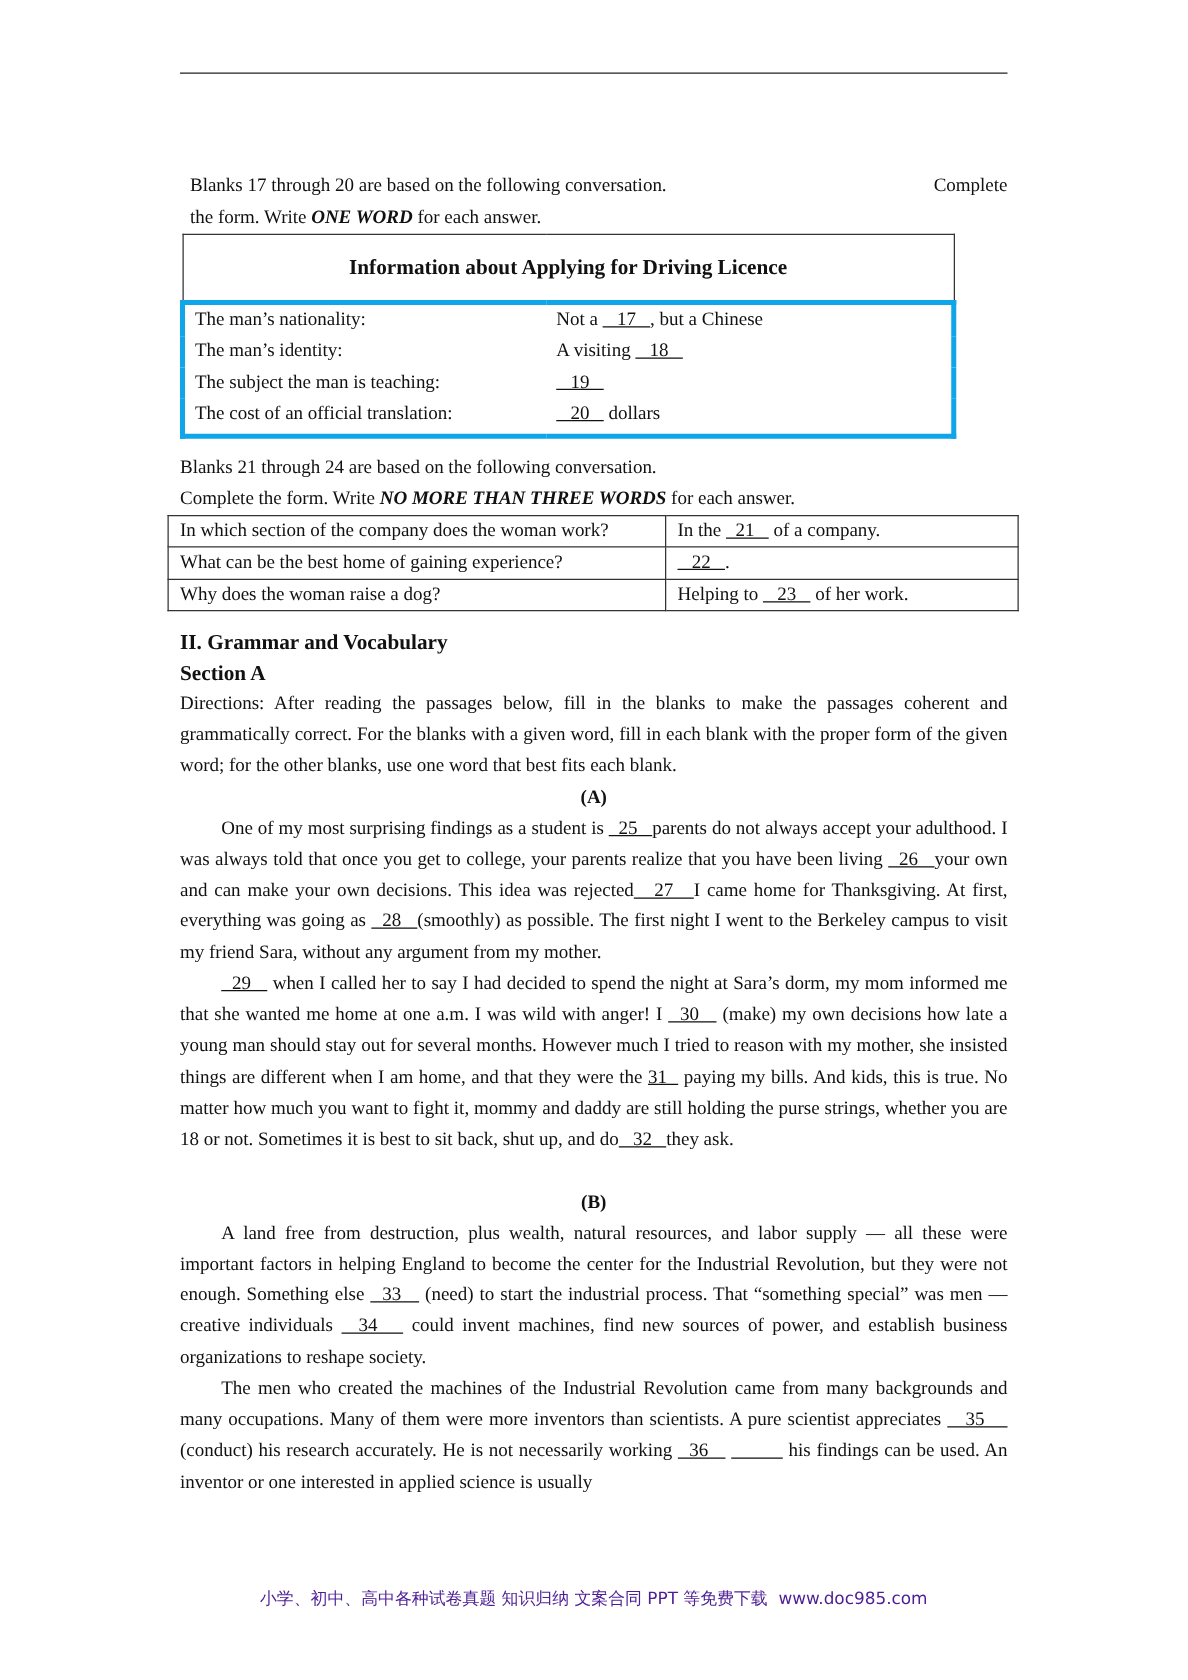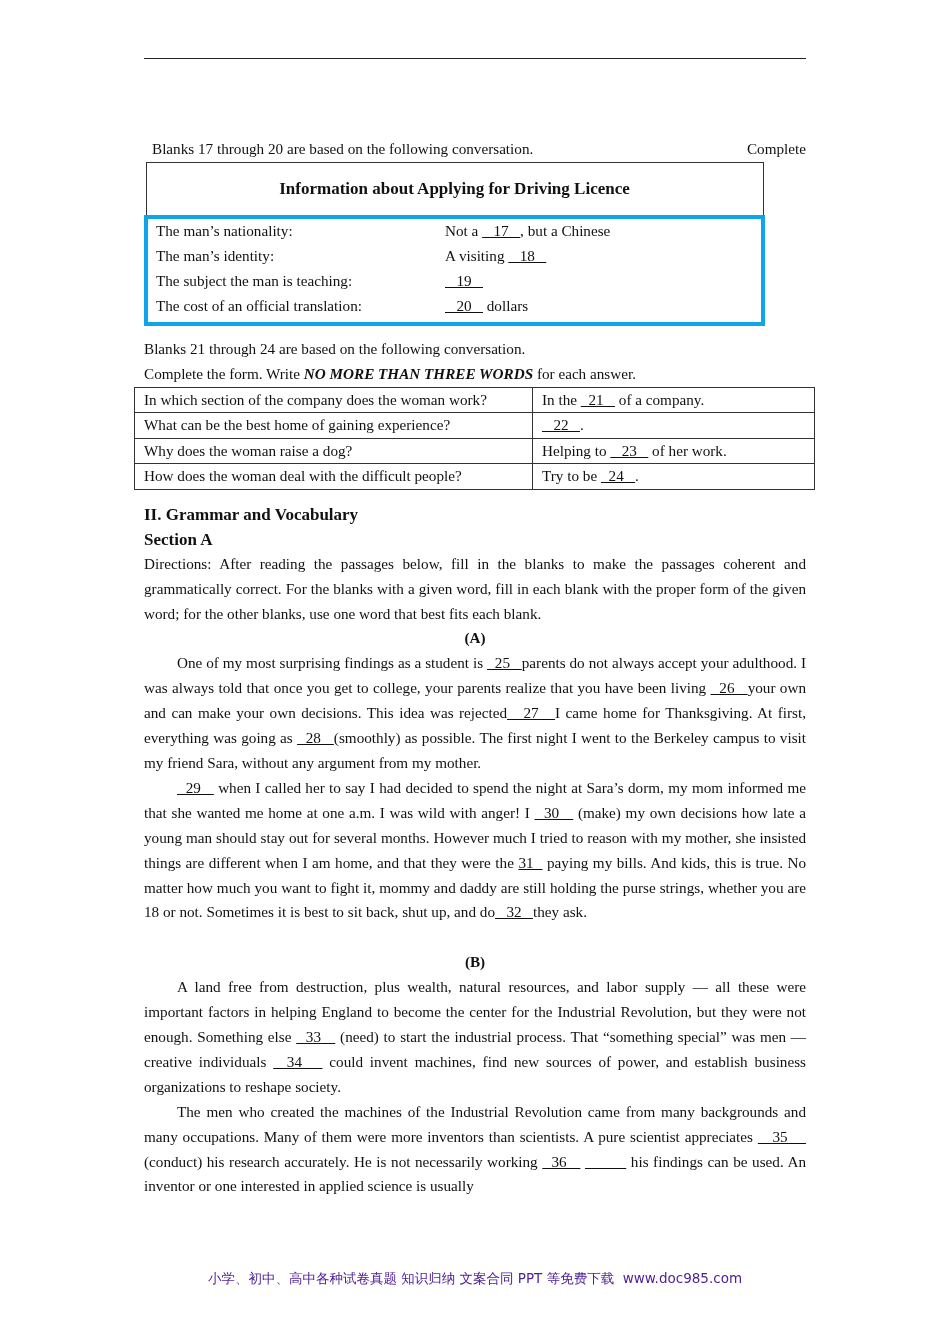--- a/index.html
+++ b/index.html
@@ -41,20 +41,23 @@
 <body>
 
 <div class="header-rule"></div>
 
 <div class="content">
 
   <div class="line intro1">
     <span>Blanks 17 through 20 are based on the following conversation.</span>
     <span>Complete</span>
   </div>
+  <div class="line intro1b">
+    <span>the form. Write </span><span class="bi">ONE WORD</span><span> for each answer.</span>
+  </div>
 
   <table class="form1">
     <thead>
       <tr>
           <th colspan="2">Information about Applying for Driving Licence</th>
         </tr>
     </thead>
     <tbody id="form1-body">
         <tr>
           <td class="c1">The man’s nationality:</td>
@@ -87,24 +90,20 @@
           <td><span>In the </span><span class="blank">  21   </span><span> of a company.</span></td>
         </tr>
         <tr>
           <td class="q">What can be the best home of gaining experience?</td>
           <td><span></span><span class="blank">   22   </span><span>.</span></td>
         </tr>
         <tr>
           <td class="q">Why does the woman raise a dog?</td>
           <td><span>Helping to </span><span class="blank">   23   </span><span> of her work.</span></td>
         </tr>
-        <tr>
-          <td class="q">How does the woman deal with the difficult people?</td>
-          <td><span>Try to be </span><span class="blank">  24   </span><span>.</span></td>
-        </tr>
       </tbody>
   </table>
 
   <div class="h-sec first">II. Grammar and Vocabulary</div>
   <div class="h-sec">Section A</div>
   <div class="just">Directions: After reading the passages below, fill in the blanks to make the passages coherent and grammatically correct. For the blanks with a given word, fill in each blank with the proper form of the given word; for the other blanks, use one word that best fits each blank.</div>
 
   <div class="center-b">(A)</div>
   <div class="just indent"><span>One of my most surprising findings as a student is </span><span class="blank">  25   </span><span>parents do not always accept your adulthood. I was always told that once you get to college, your parents realize that you have been living </span><span class="blank">  26   </span><span>your own and can make your own decisions. This idea was rejected</span><span class="blank">   27   </span><span>I came home for Thanksgiving. At first, everything was going as </span><span class="blank">  28   </span><span>(smoothly) as possible. The first night I went to the Berkeley campus to visit my friend Sara, without any argument from my mother.</span></div>
   <div class="just indent"><span class="blank">  29   </span><span> when I called her to say I had decided to spend the night at Sara’s dorm, my mom informed me that she wanted me home at one a.m. I was wild with anger! I </span><span class="blank">  30   </span><span> (make) my own decisions how late a young man should stay out for several months. However much I tried to reason with my mother, she insisted things are different when I am home, and that they were the </span><span class="blank">31  </span><span> paying my bills. And kids, this is true. No matter how much you want to fight it, mommy and daddy are still holding the purse strings, whether you are 18 or not. Sometimes it is best to sit back, shut up, and do</span><span class="blank">   32   </span><span>they ask.</span></div>

